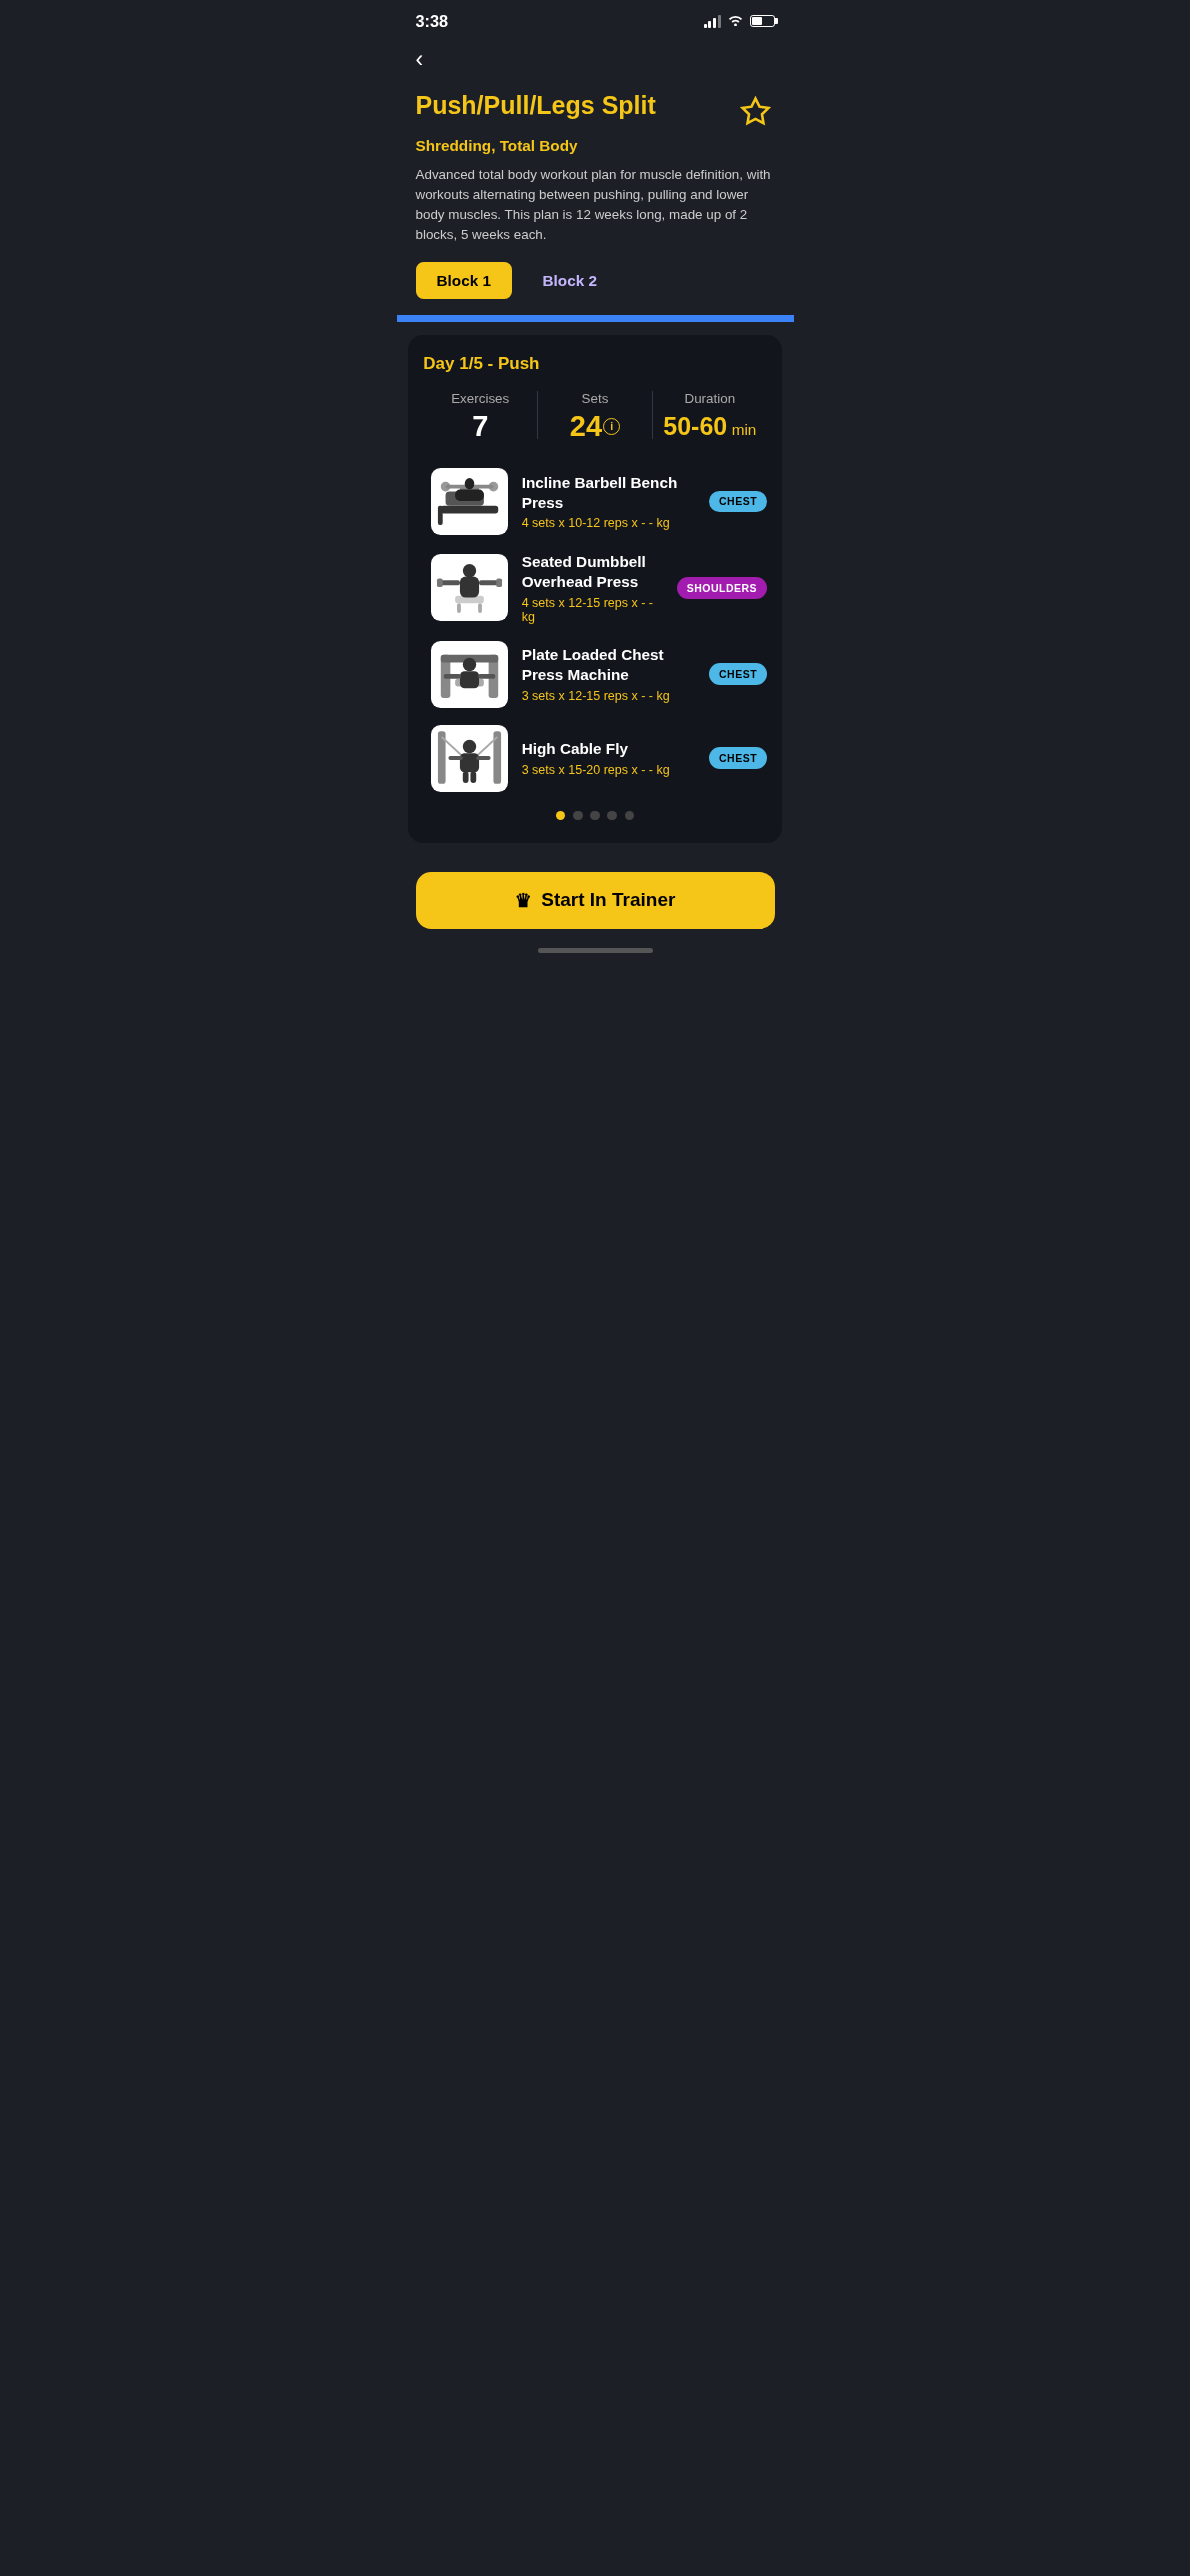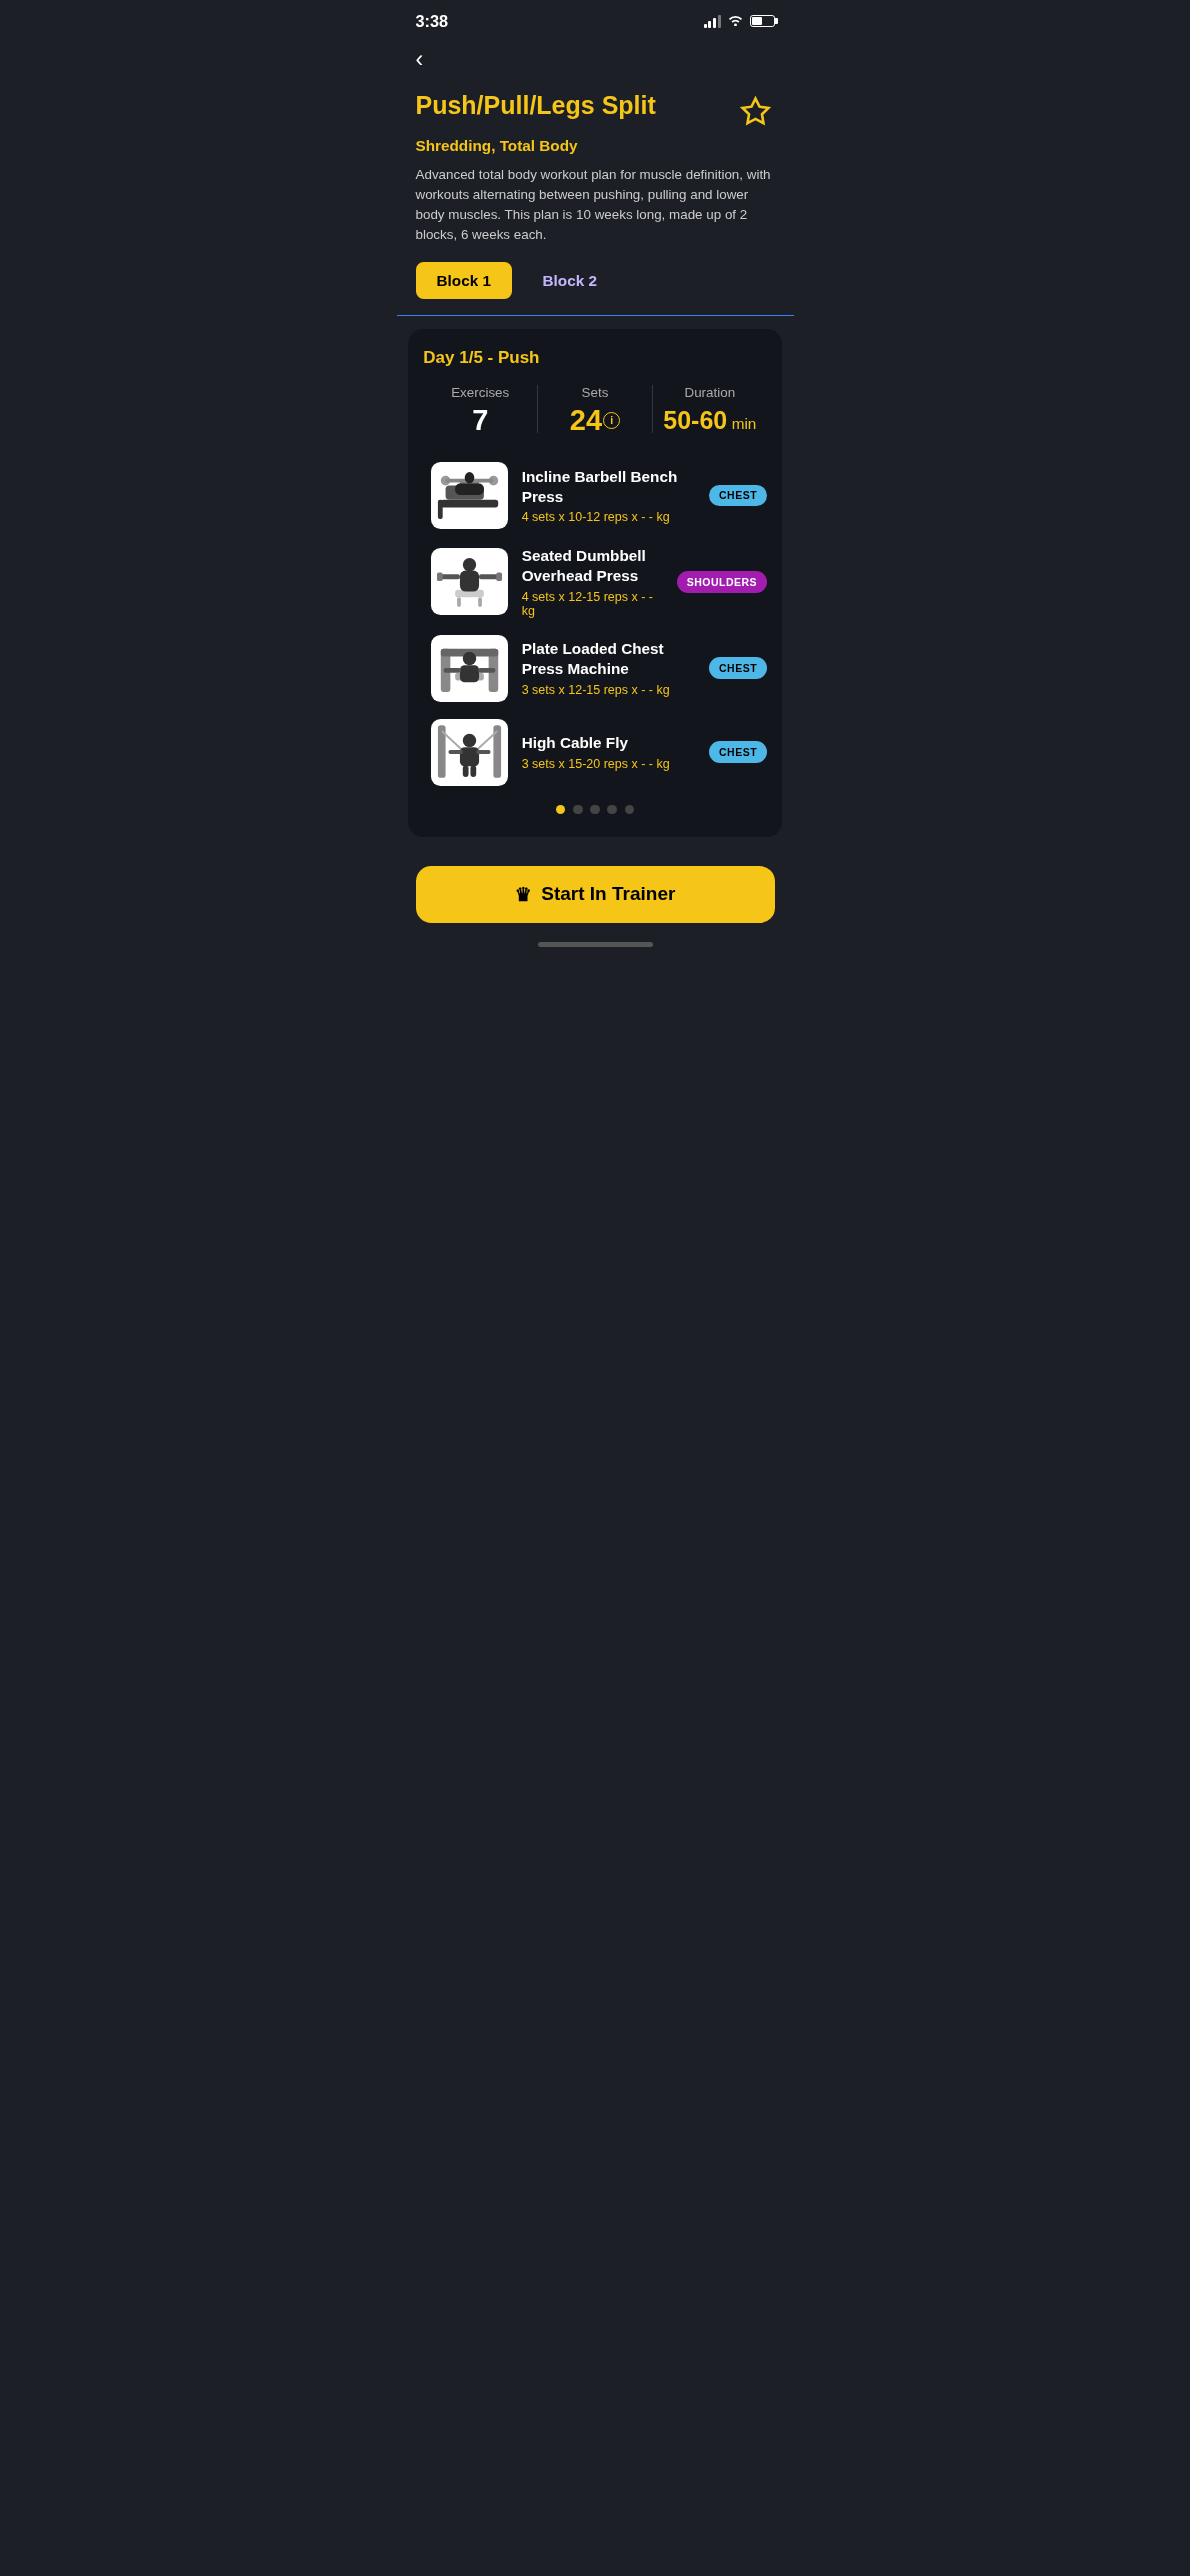--- a/index.html
+++ b/index.html
@@ -90,21 +90,21 @@
       font-size: 23px;
       cursor: pointer;
       padding: 0;
       line-height: 1;
     }
 
     
     .header-section {
       padding: 9.6px 19px 15.3px;
       background-color: #1c1f26;
-      border-bottom: 1px solid #3b82f6;
+      border-bottom: 7px solid #3b82f6;
     }
     .title-row {
       display: flex;
       justify-content: space-between;
       align-items: flex-start;
     }
     .workout-title {
       font-size: 25px;
       font-weight: 700;
       color: #f5c518;
@@ -379,21 +379,21 @@
 <div class="header-section">
   <div class="title-row">
     <h1 class="workout-title">Push/Pull/Legs Split</h1>
     <button class="star-button">
       <svg class="star-icon" viewBox="0 0 24 24" fill="none" stroke="#f5c518" stroke-width="2">
         <polygon points="12,2 15.09,8.26 22,9.27 17,14.14 18.18,21.02 12,17.77 5.82,21.02 7,14.14 2,9.27 8.91,8.26"></polygon>
       </svg>
     </button>
   </div>
   <div class="workout-subtitle">Shredding, Total Body</div>
-  <p class="workout-description">Advanced total body workout plan for muscle definition, with workouts alternating between pushing, pulling and lower body muscles. This plan is 10 weeks long, made up of 2 blocks, 6 weeks each.</p>
+  <p class="workout-description">Advanced total body workout plan for muscle definition, with workouts alternating between pushing, pulling and lower body muscles. This plan is 12 weeks long, made up of 2 blocks, 5 weeks each.</p>
 
   <div class="block-tabs">
     <button class="block-tab active">Block 1</button>
     <button class="block-tab inactive">Block 2</button>
   </div>
 </div>
 
 <div class="day-card">
   <div class="day-title">Day 1/5 - Push</div>
 

